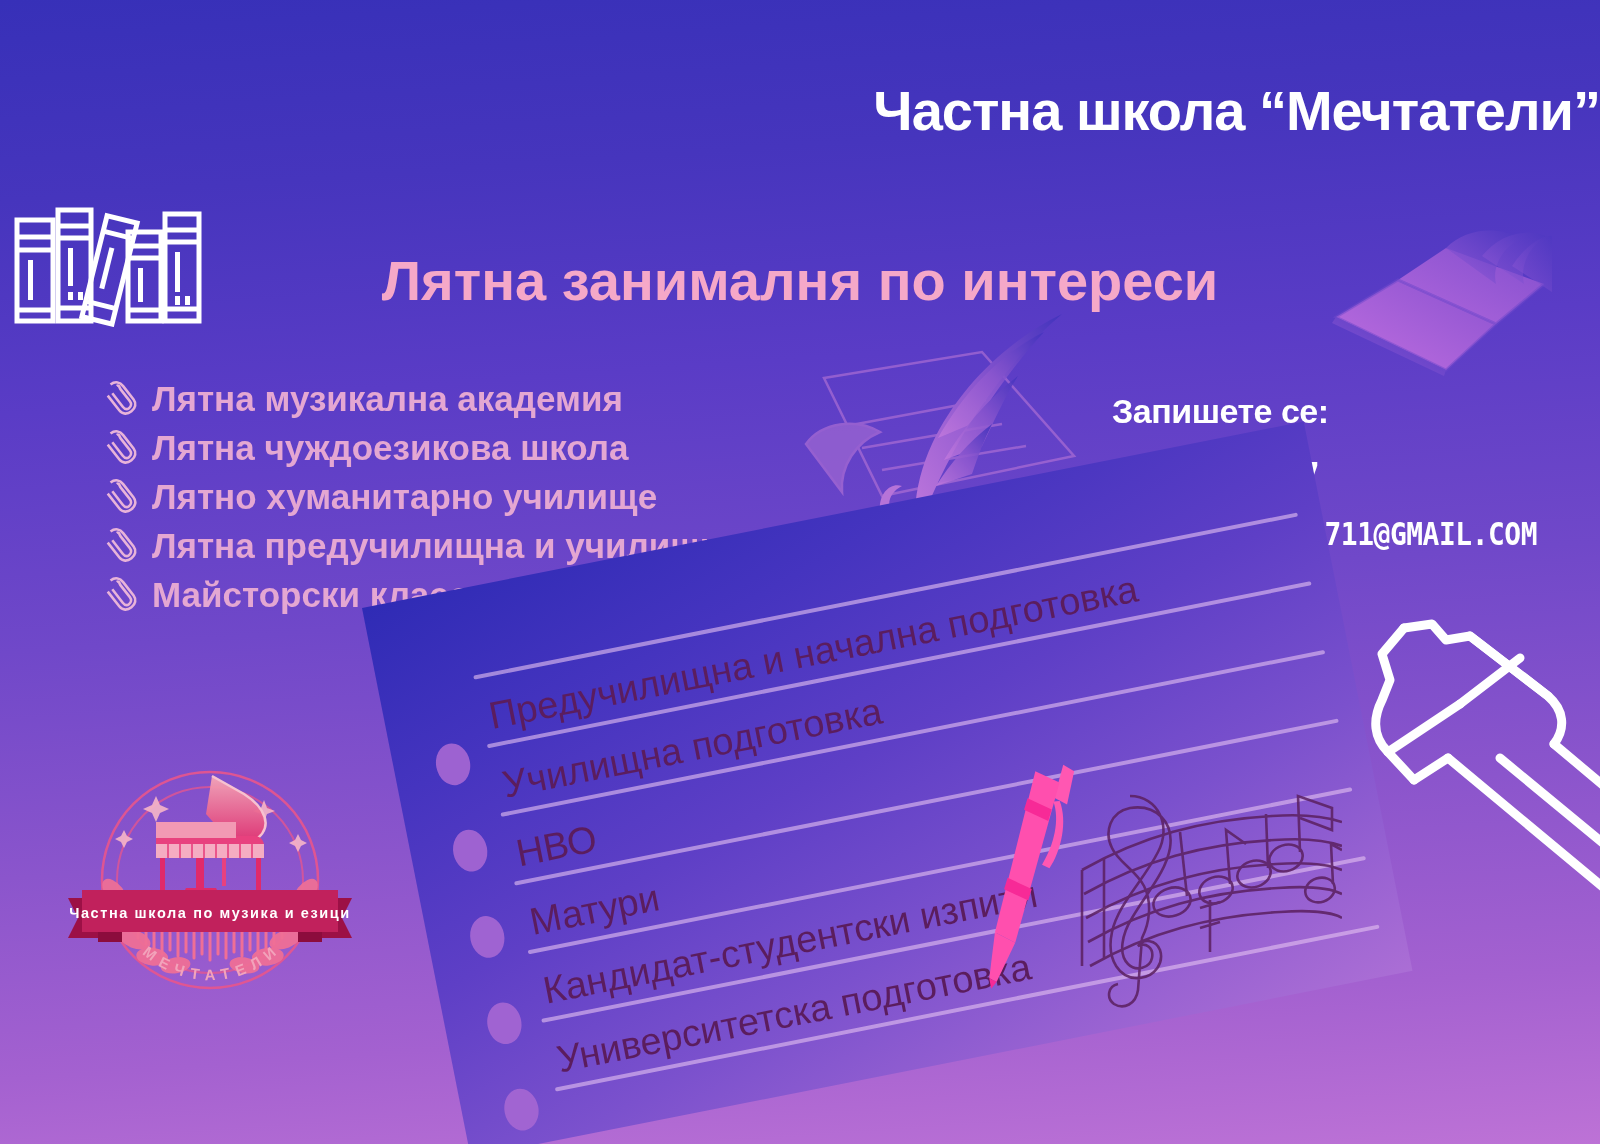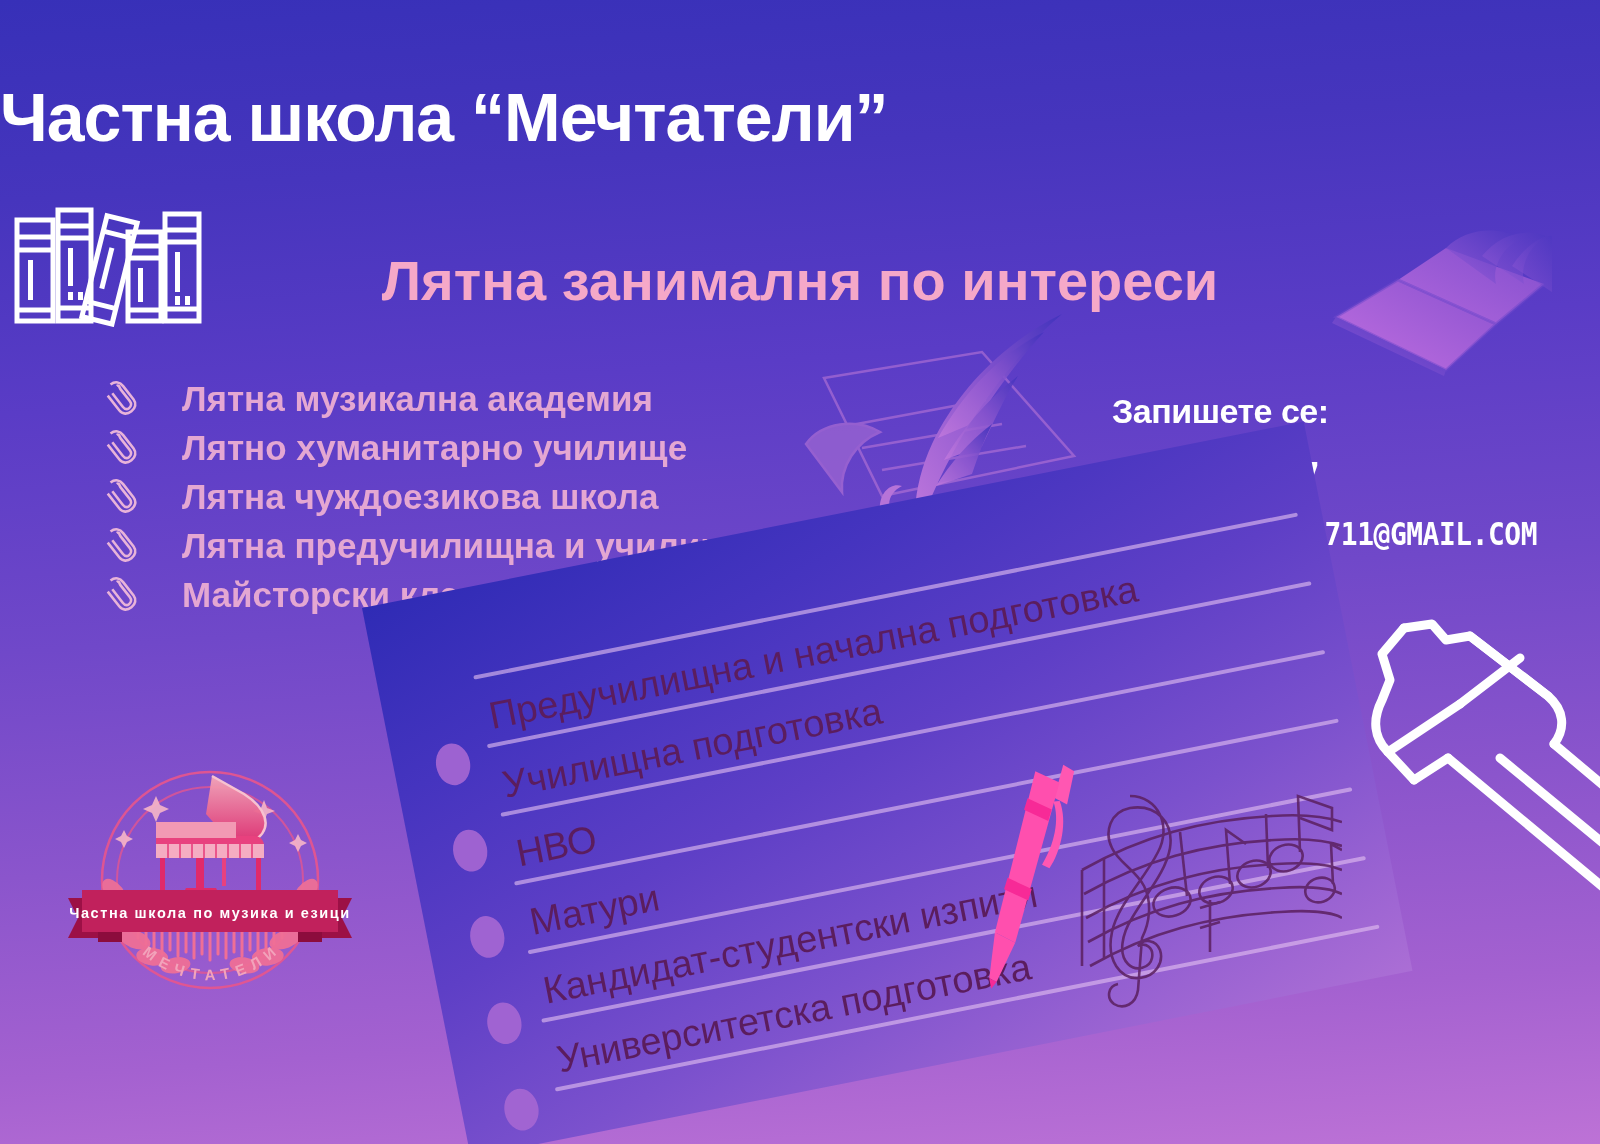--- a/index.html
+++ b/index.html
@@ -8,34 +8,34 @@
     font-family:"Liberation Sans", sans-serif;
     background:#4a39c0;
   }
   #poster{
     position:relative;width:1600px;height:1144px;overflow:hidden;
     background:linear-gradient(176deg,#3730b8 0%,#4635bd 16%,#5a3cc6 33%,#7048c9 52%,#8b55cc 70%,#a461d0 86%,#bd72d6 100%);
   }
 
   
   .title{
-    position:absolute;left:0;right:0;top:78px;text-align:left;
-    color:#ffffff;font-size:68px;font-weight:bold;letter-spacing:-1px;
+    position:absolute;left:0;right:0;top:78px;text-align:right;
+    color:#ffffff;font-size:56px;font-weight:bold;letter-spacing:-1px;
     font-family:"Liberation Sans", sans-serif;
     white-space:nowrap;
   }
   .subtitle{
     position:absolute;left:0;right:0;top:248px;text-align:center;
     color:#f5a8c8;font-size:56px;font-weight:bold;letter-spacing:0px;
     white-space:nowrap;
   }
 
   
   .features{position:absolute;left:96px;top:374px;width:1010px;}
-  .feat-row{display:flex;align-items:center;height:49px;gap:30px;}
+  .feat-row{display:flex;align-items:center;height:49px;}
   .clip-ico{width:44px;height:44px;flex:0 0 44px;margin-right:12px;}
   .feat-txt{
     color:#e4a7d2;font-size:35px;font-weight:600;white-space:nowrap;
     line-height:1;
   }
 
   
   .enroll{position:absolute;left:1112px;top:392px;width:430px;}
   .enroll-head{
     color:#ffffff;font-size:34px;font-weight:bold;white-space:nowrap;
@@ -174,32 +174,32 @@
     </div>
     <div class="feat-row">
       <span class="clip-ico">
         <svg viewBox="0 0 44 44" width="44" height="44">
             <g transform="rotate(-38 22 22)" fill="none" stroke="#e8b3d9" stroke-width="2.6">
           <path d="M25 6 C31 6 34 10 34 15 L34 32 C34 37 30 40 25 40 C20 40 16 37 16 32 L16 13"></path>
           <path d="M29 11 C32 11 30 14 30 16 L30 31 C30 34 28 36 25 36 C22 36 21 34 21 31 L21 14"></path>
         </g>
           </svg>
       </span>
-      <span class="feat-txt">Лятно хуманитарно училище</span>
+      <span class="feat-txt">Лятна чуждоезикова школа</span>
     </div>
     <div class="feat-row">
       <span class="clip-ico">
         <svg viewBox="0 0 44 44" width="44" height="44">
             <g transform="rotate(-38 22 22)" fill="none" stroke="#e8b3d9" stroke-width="2.6">
           <path d="M25 6 C31 6 34 10 34 15 L34 32 C34 37 30 40 25 40 C20 40 16 37 16 32 L16 13"></path>
           <path d="M29 11 C32 11 30 14 30 16 L30 31 C30 34 28 36 25 36 C22 36 21 34 21 31 L21 14"></path>
         </g>
           </svg>
       </span>
-      <span class="feat-txt">Лятна чуждоезикова школа</span>
+      <span class="feat-txt">Лятно хуманитарно училище</span>
     </div>
     <div class="feat-row">
       <span class="clip-ico">
         <svg viewBox="0 0 44 44" width="44" height="44">
             <g transform="rotate(-38 22 22)" fill="none" stroke="#e8b3d9" stroke-width="2.6">
           <path d="M25 6 C31 6 34 10 34 15 L34 32 C34 37 30 40 25 40 C20 40 16 37 16 32 L16 13"></path>
           <path d="M29 11 C32 11 30 14 30 16 L30 31 C30 34 28 36 25 36 C22 36 21 34 21 31 L21 14"></path>
         </g>
           </svg>
       </span>

